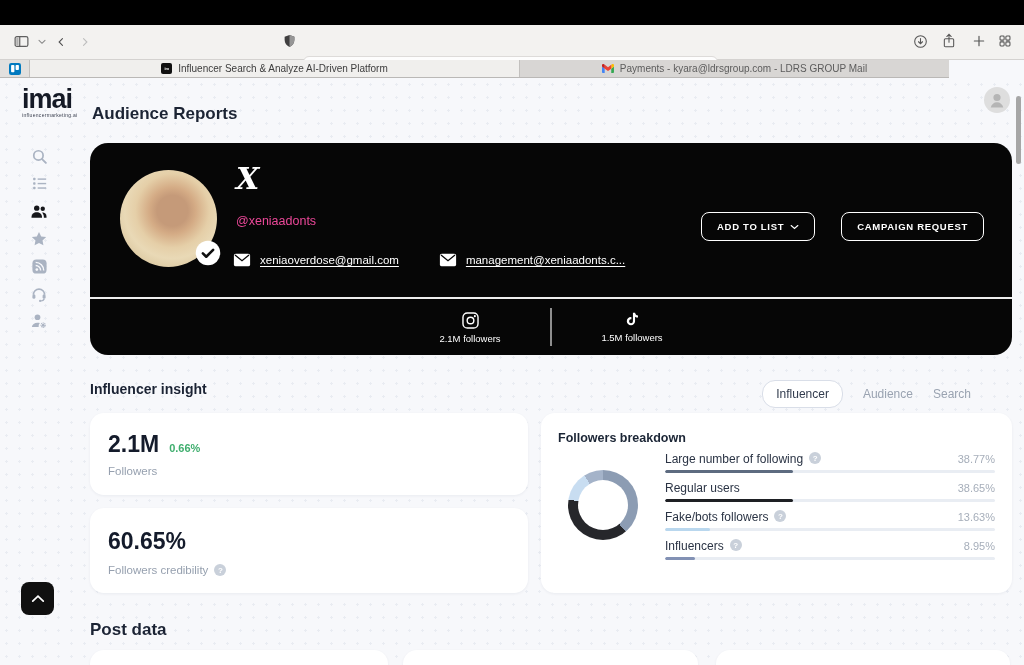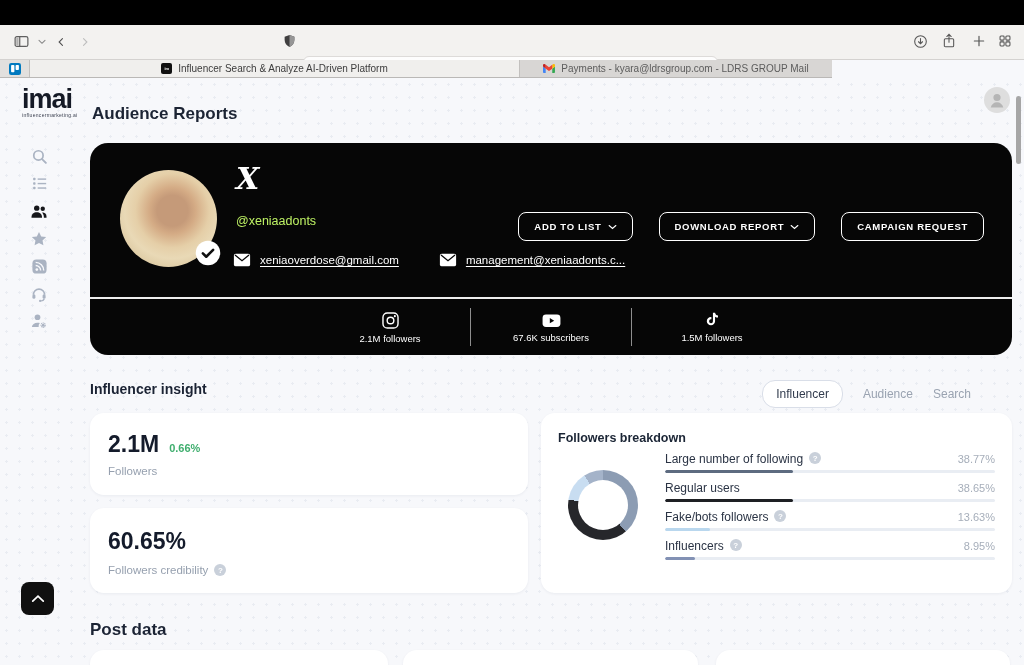--- a/index.html
+++ b/index.html
@@ -7,21 +7,21 @@
   body { font-family:"Liberation Sans", sans-serif; }
   .screen { position:relative; width:1024px; height:665px; background:#f7f8fb; overflow:hidden; }
 
   
   .mac-topbar { position:absolute; top:0; left:0; width:1024px; height:25px; background:#000; }
   .toolbar { position:absolute; top:25px; left:0; width:1024px; height:35px; background:#f3f2f0; border-bottom:1px solid #d4d2d0; }
   .tb-ic { position:absolute; display:flex; align-items:center; justify-content:center; color:#565656; }
   .urlbar { position:absolute; left:303px; top:31px; width:415px; height:22px; background:#fdfdfd; border:1px solid #dddbd9; border-radius:6px; display:flex; align-items:center; justify-content:center; gap:5px; font-size:11px; color:#3e3e3e; }
   .urlbar .reload { position:absolute; right:7px; top:3px; }
 
-  .tabbar { position:absolute; top:60px; left:0; width:832px; height:18px; background:#d8d6d4; border-bottom:1px solid #bab8b6; display:flex; }
+  .tabbar { position:absolute; top:60px; left:0; width:949px; height:18px; background:#d8d6d4; border-bottom:1px solid #bab8b6; display:flex; }
   .pinned-tab { width:30px; height:100%; background:#e2e0de; border-right:1px solid #c2c0be; display:flex; align-items:center; justify-content:center; }
   .tab { height:100%; display:flex; align-items:center; justify-content:center; gap:6px; font-size:10px; }
   .tab.active { width:490px; background:#f0efed; border-right:1px solid #c2c0be; color:#3c3c3c; }
   .tab.inactive { flex:1; background:#d8d6d4; color:#5c5c5c; }
   .favicon-imai { width:11px; height:11px; background:#111; border-radius:2px; color:#fff; font-size:4px; font-weight:bold; display:flex; align-items:center; justify-content:center; }
 
   
   .logo { position:absolute; left:22px; top:86px; }
   .logo .word { font-size:27px; font-weight:bold; letter-spacing:-1px; color:#151a26; line-height:26px; }
   .logo .sub { font-size:5px; color:#3b4050; letter-spacing:.3px; }
@@ -34,21 +34,21 @@
   .rail .ric { width:18px; height:18px; color:#aab3c2; display:flex; align-items:center; justify-content:center; }
   .rail .ric.active { color:#16171b; }
   .scroll-top { position:absolute; left:21px; top:582px; width:33px; height:33px; background:#101010; border:none; border-radius:8px; display:flex; align-items:center; justify-content:center; cursor:pointer; }
 
   
   .pcard { position:absolute; left:90px; top:143px; width:922px; height:212px; background:#060606; border-radius:18px; color:#fff; }
   .pavatar { position:absolute; left:30px; top:27px; width:97px; height:97px; border-radius:50%;
     background:radial-gradient(circle at 54% 42%, #c59a79 0 20%, #d4ab85 30%, #e5cfa8 48%, #e9d9b6 62%, #d5c096 88%, #c8b087 100%); }
   .pbadge { position:absolute; left:104px; top:96px; width:28px; height:28px; }
   .pname { position:absolute; left:146px; top:18px; font-family:"DejaVu Serif", serif; font-style:italic; font-weight:bold; font-size:30px; }
-  .phandle { position:absolute; left:146px; top:71px; font-size:12.5px; color:#bef264; }
+  .phandle { position:absolute; left:146px; top:71px; font-size:12.5px; color:#ec4899; }
   .pemails { position:absolute; left:143px; top:110px; display:flex; align-items:center; gap:9px; font-size:11.5px; }
   .pemails .gap { width:22px; }
   .plink { color:#fff; text-decoration:underline; text-underline-offset:2px; }
   .pactions { position:absolute; right:28px; top:69px; display:flex; gap:26px; }
   .pbtn { background:transparent; color:#fff; border:1.3px solid #fff; border-radius:8px; padding:8px 15px; font-size:9.5px; font-weight:bold; letter-spacing:.7px; display:flex; align-items:center; gap:6px; cursor:pointer; font-family:"Liberation Sans", sans-serif; }
   .pdivider { position:absolute; left:0; top:154px; width:100%; height:2px; background:#ededed; }
   .psocial { position:absolute; left:0; top:156px; width:100%; height:56px; display:flex; align-items:center; justify-content:center; }
   .soc-item { width:160px; display:flex; flex-direction:column; align-items:center; gap:3px; }
   .soc-item .stat { font-size:9.5px; color:#fff; }
   .soc-sep { width:1px; height:38px; background:rgba(255,255,255,.55); }
@@ -305,49 +305,36 @@
     </div>
 
     <div class="pactions">
       <button class="pbtn">
         <span>ADD TO LIST</span>
         <svg width="9" height="6" viewBox="0 0 24 14">
             <path d="M3 3l9 8 9-8" fill="none" stroke="#fff" stroke-width="3" stroke-linecap="round"></path>
           </svg>
       </button>
       <button class="pbtn">
-        <span>DOWNLOAD REPORT</span>
-        <svg width="9" height="6" viewBox="0 0 24 14">
-            <path d="M3 3l9 8 9-8" fill="none" stroke="#fff" stroke-width="3" stroke-linecap="round"></path>
-          </svg>
-      </button>
-      <button class="pbtn">
         <span>CAMPAIGN REQUEST</span>
       </button>
     </div>
 
     <div class="pdivider"></div>
 
     <div class="psocial">
       <div class="soc-item">
         <svg width="19" height="19" viewBox="0 0 24 24">
             <rect x="2.5" y="2.5" width="19" height="19" rx="5.5" fill="none" stroke="#fff" stroke-width="1.8"></rect>
             <circle cx="12" cy="12" r="4.2" fill="none" stroke="#fff" stroke-width="1.8"></circle>
             <circle cx="17.5" cy="6.5" r="1.3" fill="#fff"></circle>
           </svg>
         <span class="stat">2.1M followers</span>
       </div>
       <div class="soc-sep"></div>
-      <div class="soc-item">
-        <svg width="21" height="17" viewBox="0 0 24 20">
-            <rect x="1.5" y="3" width="21" height="14.5" rx="4" fill="#fff"></rect>
-            <path d="M10 7.2l5.2 3.05L10 13.3z" fill="#060606"></path>
-          </svg>
-        <span class="stat">67.6K subscribers</span>
-      </div>
       <div class="soc-sep"></div>
       <div class="soc-item">
         <svg width="16" height="18" viewBox="0 0 24 26">
             <path d="M16.6 2c.4 2.2 1.9 3.9 4.4 4.2v3.2c-1.7 0-3.2-.5-4.4-1.4v6.8a6.2 6.2 0 1 1-6.2-6.2c.2 0 .5 0 .7.1v3.3a2.9 2.9 0 1 0 2.3 2.8V2z" fill="#fff"></path>
           </svg>
         <span class="stat">1.5M followers</span>
       </div>
     </div>
   </section>
 

